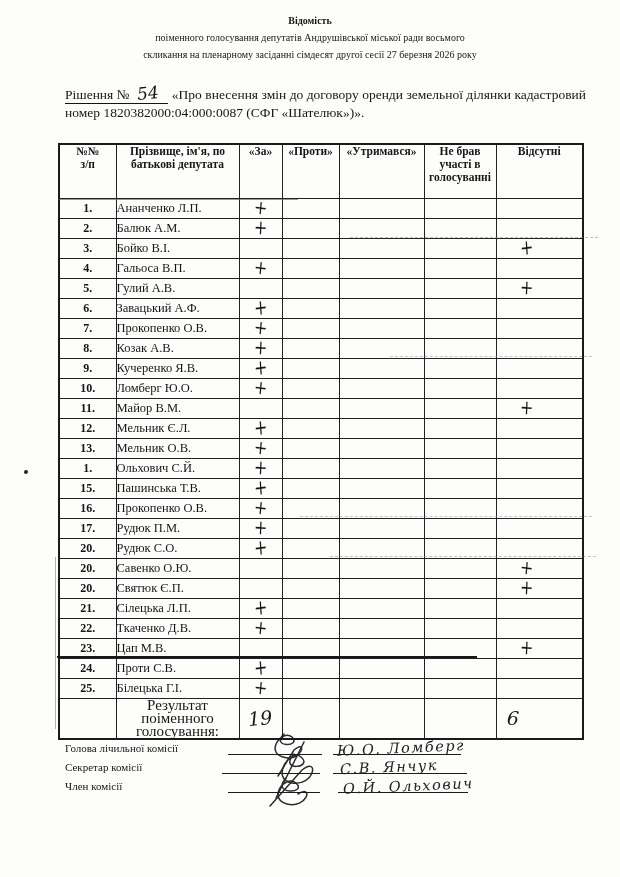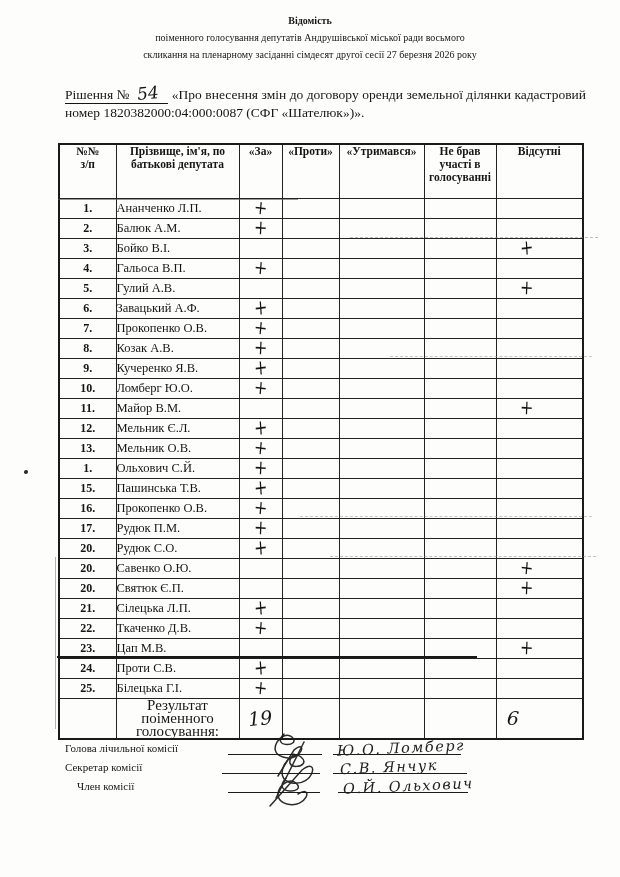--- a/index.html
+++ b/index.html
@@ -362,21 +362,21 @@
   <div class="artifact" style="top:356px; left:390px; width:202px; border-top:1px dashed #8a8a8a; opacity:.45;"></div>
   <div class="artifact" style="top:516px; left:300px; width:292px; border-top:1px dashed #8a8a8a; opacity:.45;"></div>
   <div class="artifact" style="top:556px; left:330px; width:266px; border-top:1px dashed #8a8a8a; opacity:.5;"></div>
   <div class="artifact" style="top:656px; left:57px; width:420px; border-top:2px solid #181818;"></div>
   <div class="artifact" style="top:199px; left:58px; width:240px; border-top:1px solid #555; opacity:.6;"></div>
   <div class="artifact" style="top:557px; left:55px; height:172px; border-left:1px solid #666; opacity:.5;"></div>
   <div class="speck"></div>
 
   <span class="sig-role" style="left:65px; top:742px;">Голова лічильної комісії</span>
   <span class="sig-role" style="left:65px; top:761px;">Секретар комісії</span>
-  <span class="sig-role" style="left:77px; top:780px;">Член комісії</span>
+  <span class="sig-role" style="left:65px; top:780px;">Член комісії</span>
 
   <span class="sig-line" style="left:228px; top:754px; width:94px;"></span>
   <span class="sig-line" style="left:222px; top:773px; width:98px;"></span>
   <span class="sig-line" style="left:228px; top:792px; width:92px;"></span>
 
   <span class="sig-line" style="left:333px; top:754px; width:128px;"></span>
   <span class="sig-line" style="left:333px; top:773px; width:134px;"></span>
   <span class="sig-line" style="left:338px; top:792px; width:130px;"></span>
 
   <span class="sig-name hand" style="left:337px; top:740px;">Ю.О. Ломберг</span>

